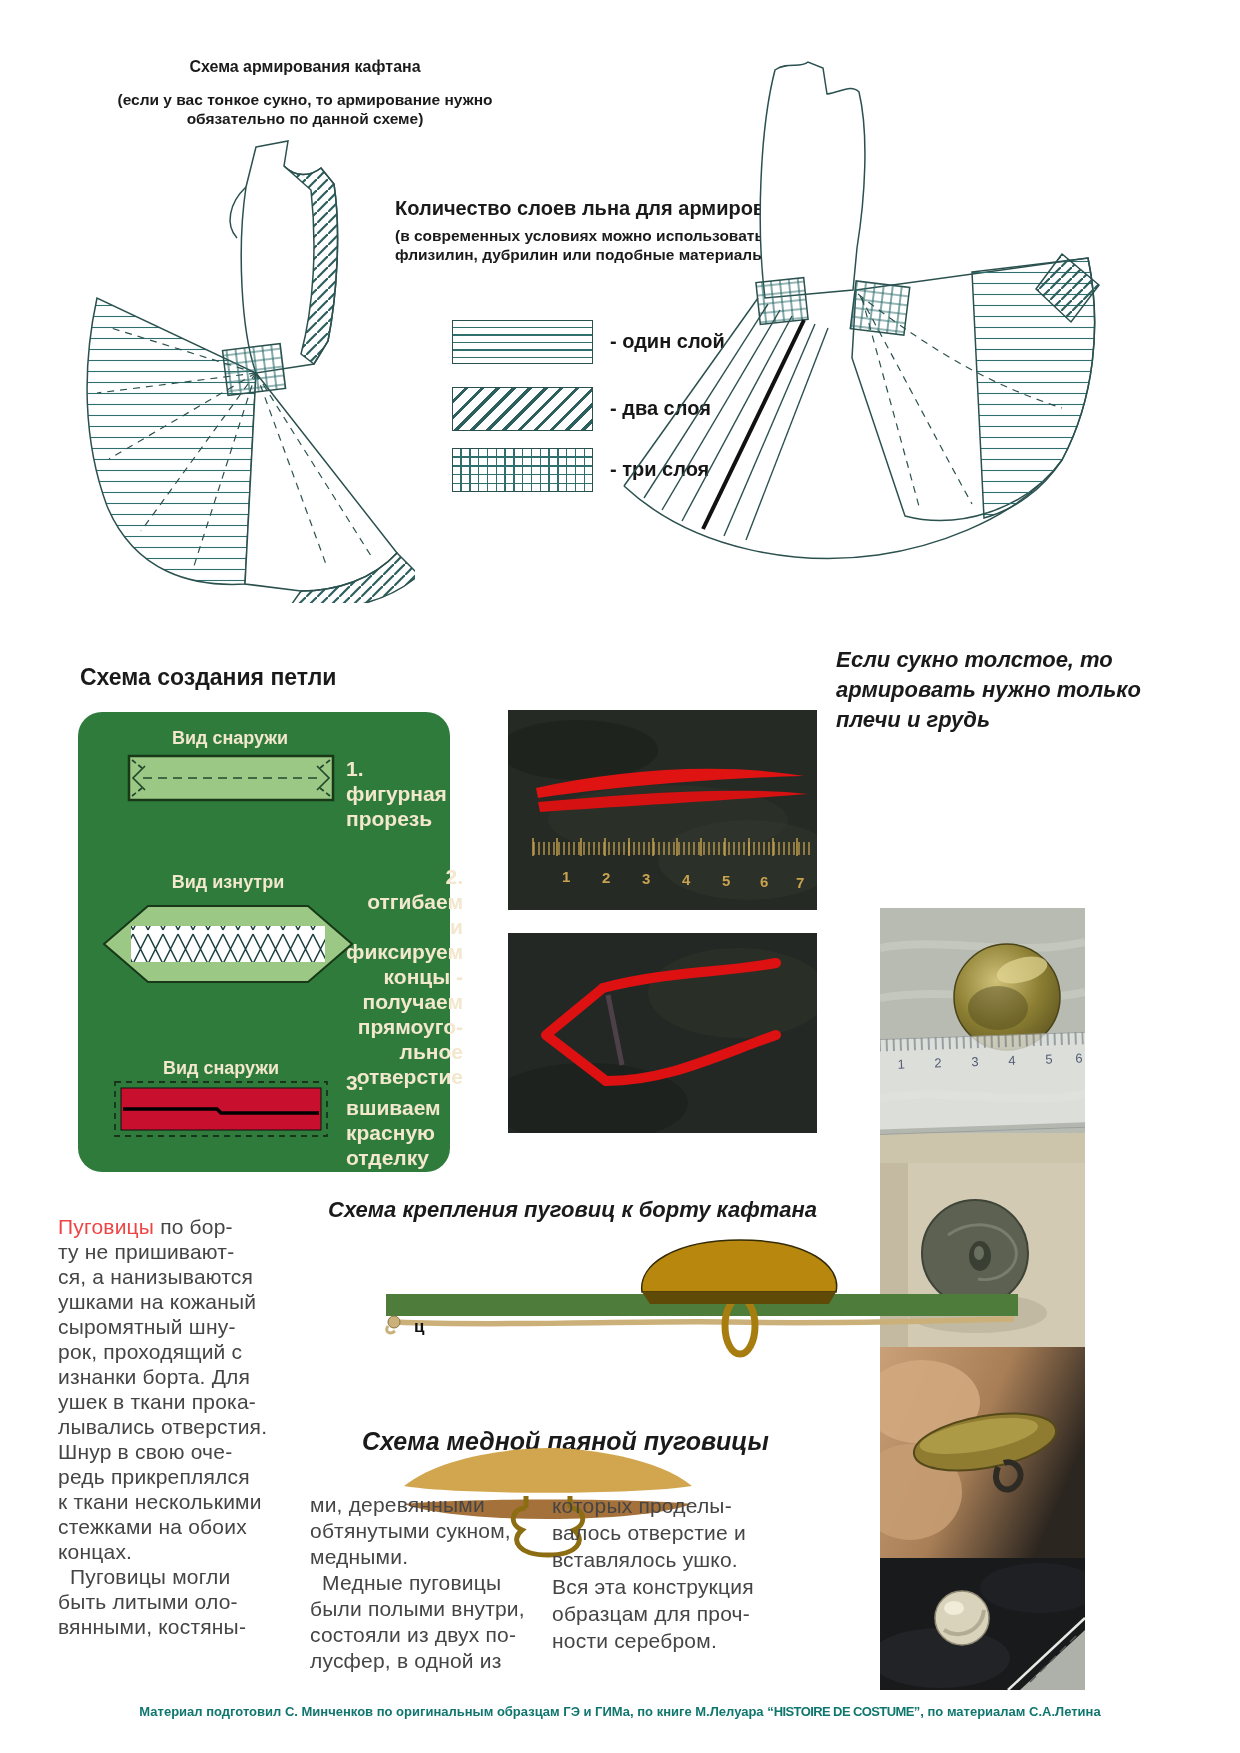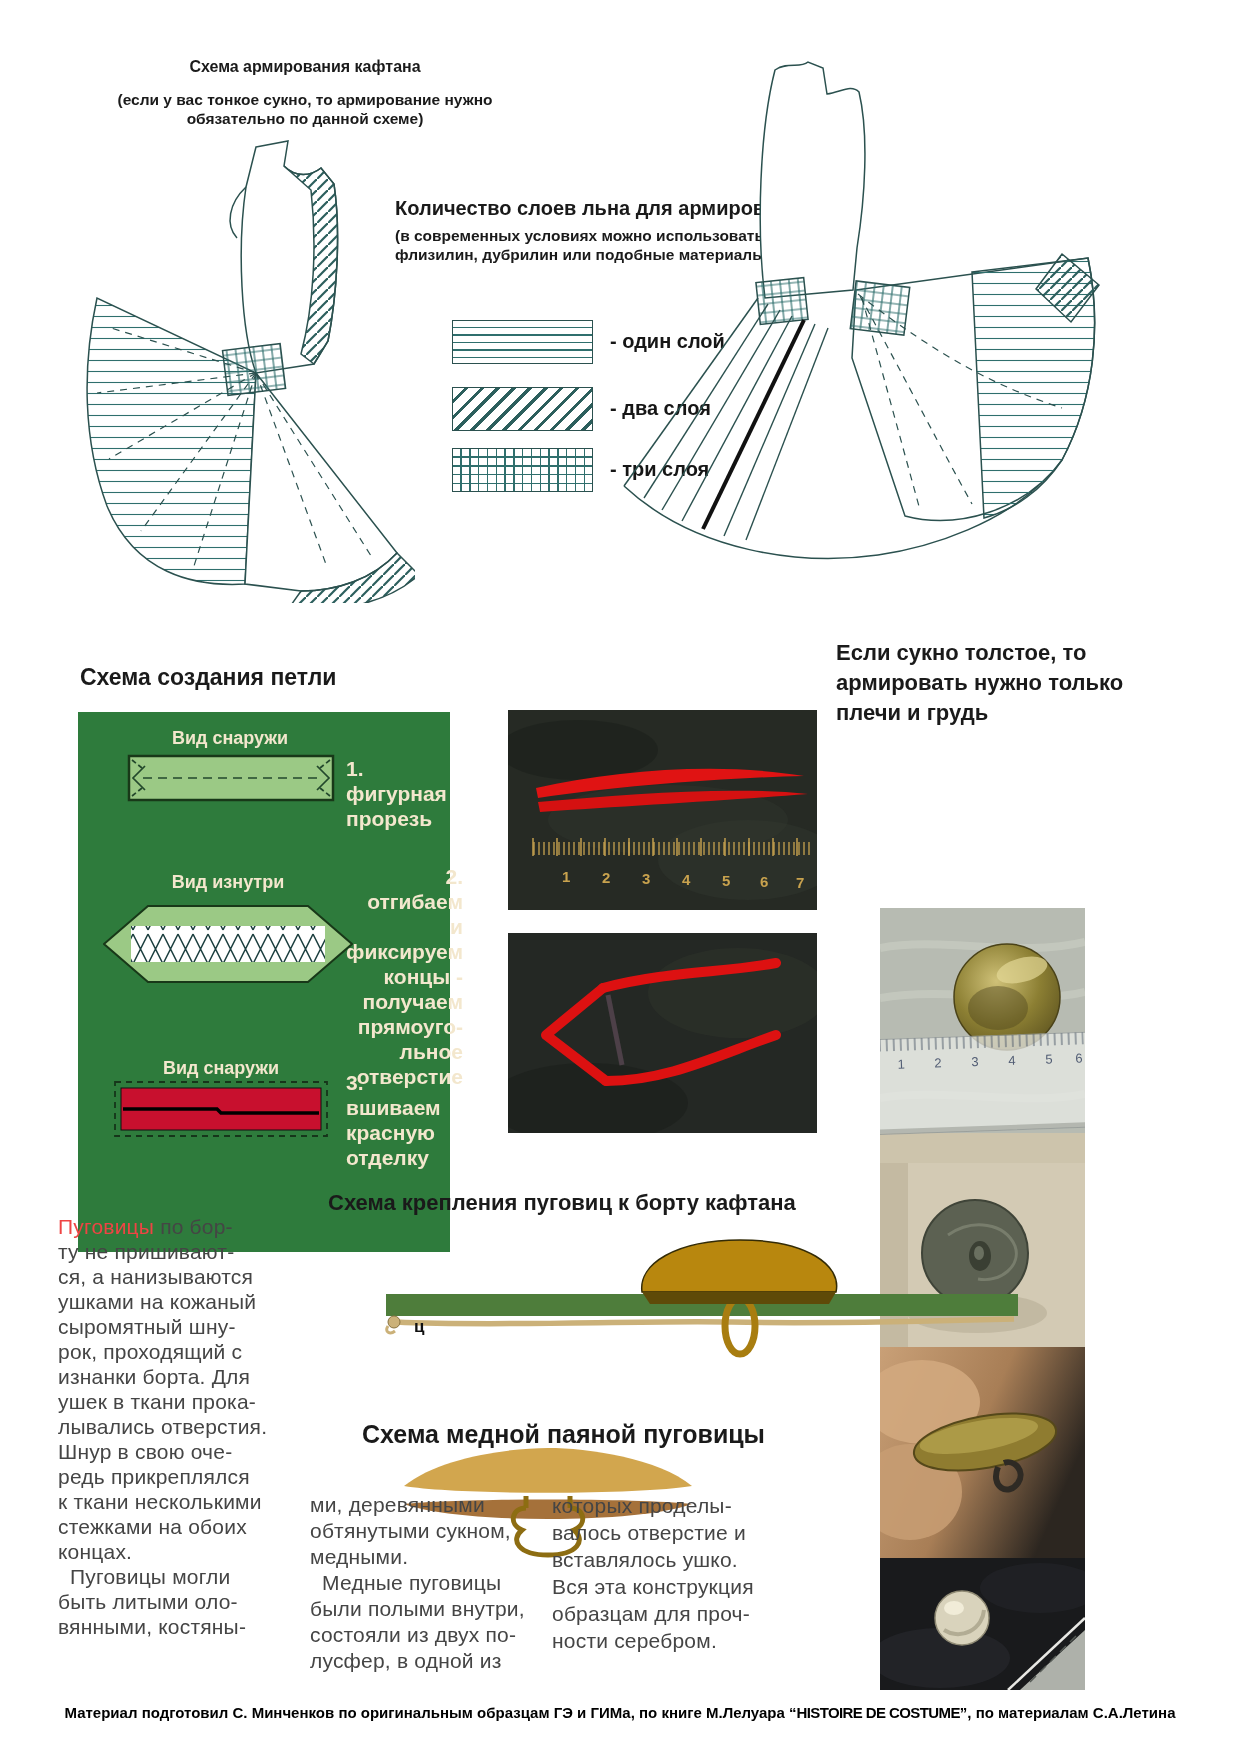--- a/index.html
+++ b/index.html
@@ -1,31 +1,31 @@
 <!DOCTYPE html>
 <html><head>
 <meta charset="utf-8">
 <style>
   html,body{margin:0;padding:0;background:#888;}
   .page{position:relative;width:1240px;height:1753px;background:#ffffff;overflow:hidden;
         font-family:"Liberation Sans",sans-serif;color:#1a1a1a;margin:0 auto;}
   .abs{position:absolute;}
   .b{font-weight:700;}
-  .bi{font-weight:700;}
+  .bi{font-weight:700;font-style:italic;margin-top:7px;}
   .c{text-align:center;}
   .pre{white-space:pre-wrap;}
   .body-txt{font-size:21px;line-height:25px;color:#454545;letter-spacing:.2px;}
   .lead{color:#ef4444;}
   .sw{position:absolute;left:452px;width:141px;height:44px;border:1.6px solid #2b514f;box-sizing:border-box;background:#fff;}
   .sw1{background-image:repeating-linear-gradient(180deg,transparent 0 6px,#2f6f6d 6px 7.4px);}
   .sw2{background-image:repeating-linear-gradient(135deg,transparent 0 8px,#2c5f5d 8px 11.2px);}
   .sw3{background-image:repeating-linear-gradient(180deg,transparent 0 7.4px,#2f6f6d 7.4px 8.8px),
                         repeating-linear-gradient(90deg,transparent 0 7.4px,#2f6f6d 7.4px 8.8px);}
   .legend-lab{position:absolute;left:610px;font-size:20px;font-weight:700;color:#161616;}
-  .greenbox{position:absolute;left:78px;top:712px;width:372px;height:540px;background:#2e7b3c;}
+  .greenbox{position:absolute;left:78px;top:712px;width:372px;height:460px;background:#2e7b3c;border-radius:24px;}
   .viewlab{font-size:18px;font-weight:700;color:#f3e7cd;text-align:center;}
   .cap{font-size:21px;font-weight:700;color:#f3e7cd;line-height:25px;white-space:pre-wrap;}
   .photo{position:absolute;}
 </style>
 </head>
 <body>
 
 <div class="page">
 
   <svg width="0" height="0" style="position:absolute">
@@ -306,15 +306,15 @@
 состояли из двух по-
 лусфер, в одной из</div>
 
   <div class="abs body-txt pre" style="left:552px;top:1492px;width:245px;line-height:27px;">которых проделы-
 валось отверстие и
 вставлялось ушко.
 Вся эта конструкция
 образцам для проч-
 ности серебром.</div>
 
-  <div class="abs c b" style="left:0;top:1704px;width:1240px;font-size:15px;color:#000000;"><span>Материал подготовил С. Минченков по оригинальным образцам ГЭ и ГИМа, по книге М.Лелуара “</span><span style="letter-spacing:-0.6px;font-stretch:condensed;">HISTOIRE DE COSTUME</span><span>”, по материалам С.А.Летина</span></div>
+  <div class="abs c b" style="left:0;top:1704px;width:1240px;font-size:13px;color:#0f766e;"><span>Материал подготовил С. Минченков по оригинальным образцам ГЭ и ГИМа, по книге М.Лелуара “</span><span style="letter-spacing:-0.6px;font-stretch:condensed;">HISTOIRE DE COSTUME</span><span>”, по материалам С.А.Летина</span></div>
 
 </div>
 
 </body></html>

